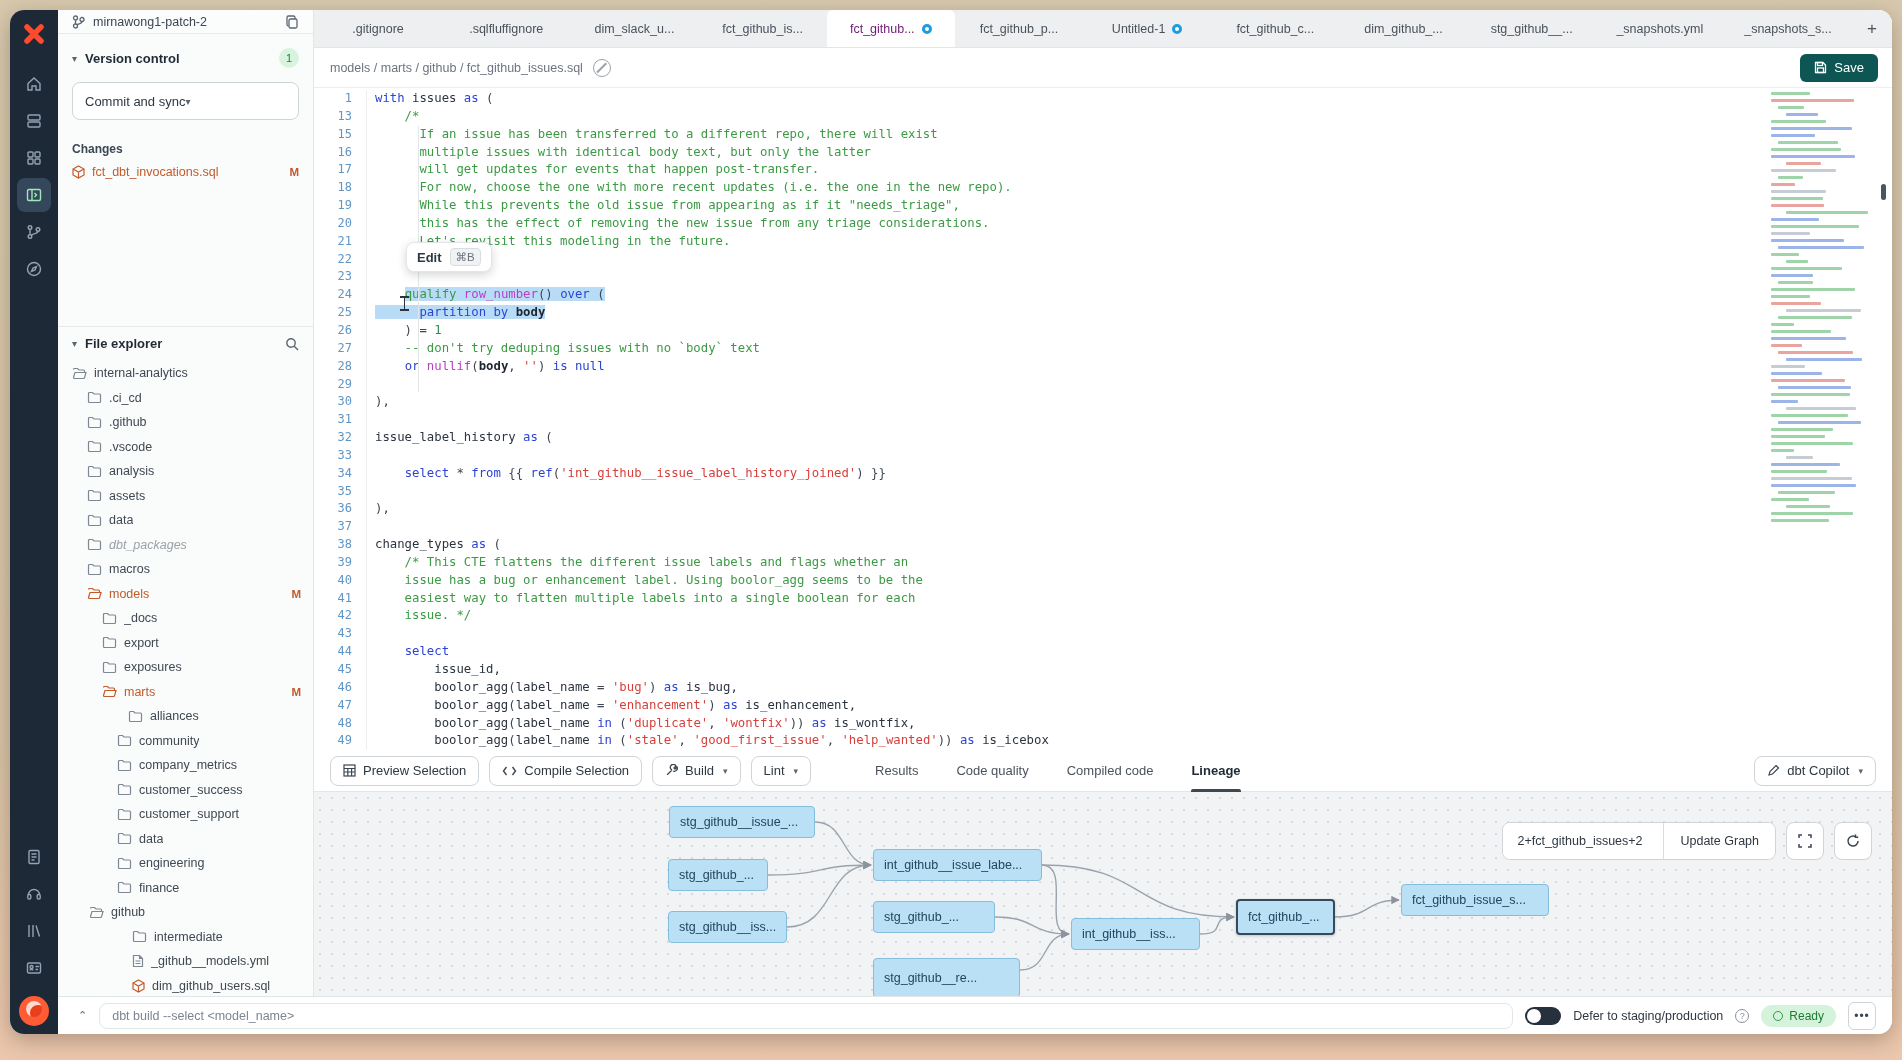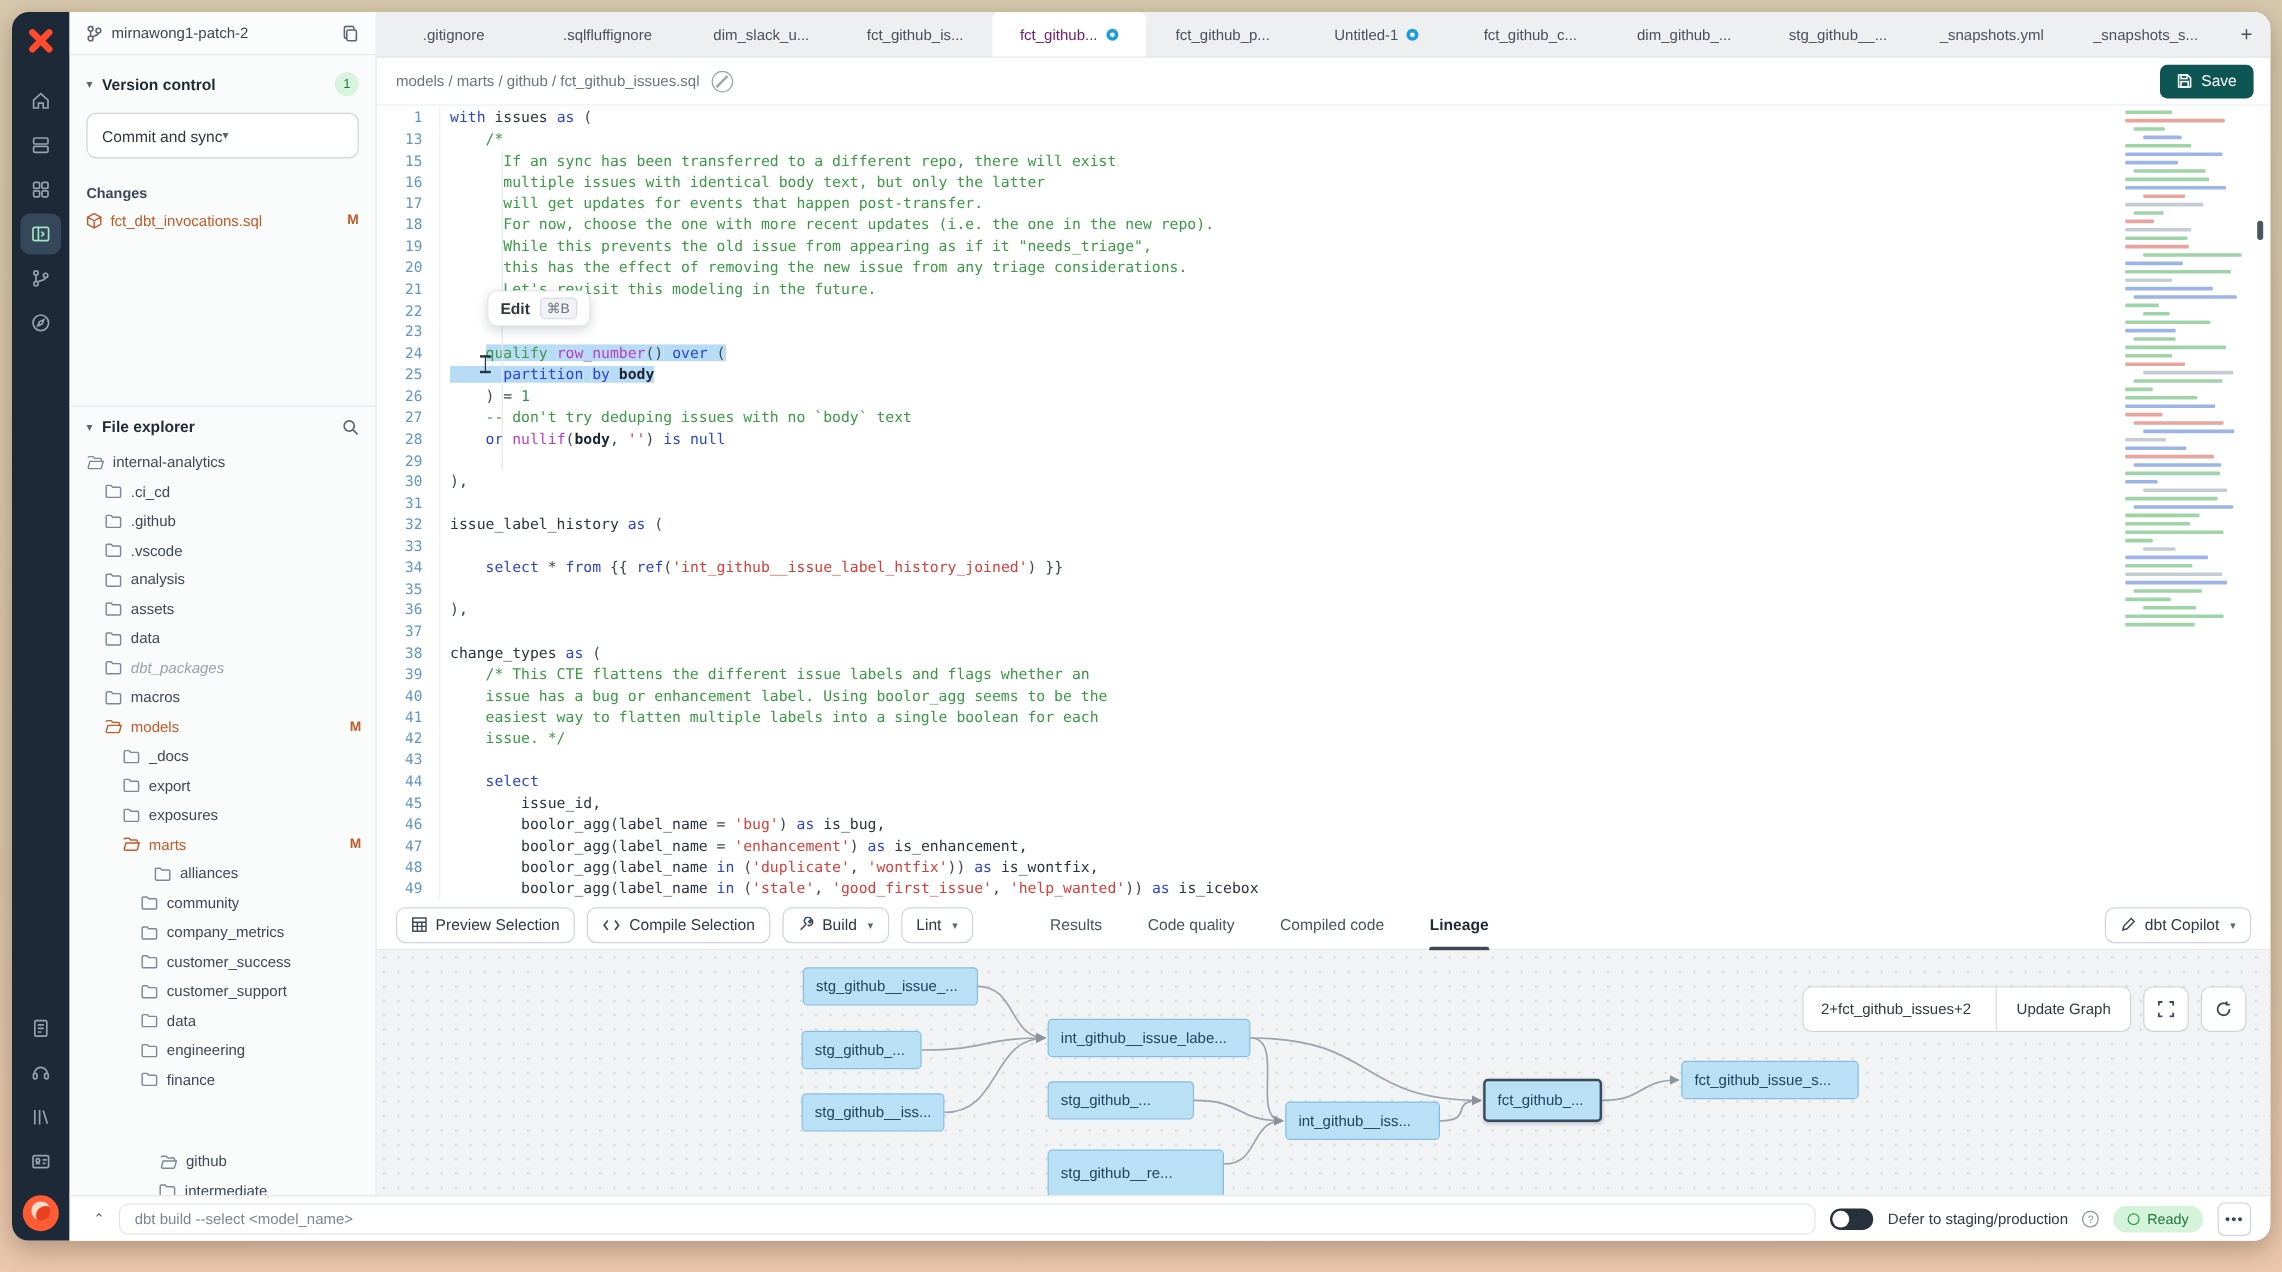--- a/index.html
+++ b/index.html
@@ -18,21 +18,21 @@
   .rail-item { width:34px; height:34px; margin:3px 0; border-radius:8px; display:flex; align-items:center; justify-content:center; color:#93a3b1; }
   .rail-item svg { stroke:#93a3b1; }
   .rail-item.active { background:#35475a; }
   .rail-item.active svg { stroke:#9fe8bb; }
   .rail-spacer { flex:1; }
   .rail-bottom-logo { width:30px; height:30px; border-radius:50%; background:#ff5c35; position:relative; margin-top:8px; overflow:hidden; }
   .rail-bottom-logo:after { content:""; position:absolute; left:7px; top:5px; width:16px; height:16px; border-radius:50%; background:#e8401f; box-shadow:4px 4px 0 0 #ffd9cc inset; }
 
   
   .sidebar { grid-column:2; grid-row:1; background:#fafbfb; border-right:1px solid #e3e6e9; display:flex; flex-direction:column; overflow:hidden; }
-  .sb-head { height:36px; flex:none; display:flex; align-items:center; gap:8px; padding:0 14px; border-bottom:1px solid #e7e9ec; background:#fbfcfc; }
+  .sb-head { height:24px; flex:none; display:flex; align-items:center; gap:8px; padding:0 14px; border-bottom:1px solid #e7e9ec; background:#fbfcfc; }
   .sb-head .branch-name { font-size:12.5px; color:#3c4652; flex:1; white-space:nowrap; overflow:hidden; text-overflow:ellipsis; }
   .vc { height:292px; flex:none; padding:14px 14px 0; }
   .sec-title-row { display:flex; align-items:center; gap:8px; }
   .sec-title { font-size:13px; font-weight:bold; color:#1f2a35; flex:1; }
   .chev { font-size:10px; color:#5b6672; }
   .badge-green { width:20px; height:20px; border-radius:50%; background:#d8f4de; color:#21803c; font-size:11px; display:flex; align-items:center; justify-content:center; }
   .commit-btn { margin-top:14px; height:38px; border:1px solid #cfd4d9; border-radius:8px; background:#fff;
     display:flex; align-items:center; padding:0 12px; font-size:13px; color:#2f3740; }
   .commit-btn span { flex:1; }
   .changes-label { margin-top:22px; font-size:12px; font-weight:bold; color:#3b4754; }
@@ -431,21 +431,21 @@
               <span class="lbl">engineering</span>
             </div>
             <div class="trow " style="padding-left: 59px;">
               <span style="display: flex; align-items: center; flex: 0 0 auto;">
                 <svg width="15" height="13" viewBox="0 0 15 13" fill="none">
                   <path d="M1.5 2.5 A1 1 0 0 1 2.5 1.5 H5.5 L7 3 H12.5 A1 1 0 0 1 13.5 4 V10.5 A1 1 0 0 1 12.5 11.5 H2.5 A1 1 0 0 1 1.5 10.5 Z" stroke-width="1.2" stroke="#7d8894"></path>
                 </svg>
               </span>
               <span class="lbl">finance</span>
             </div>
-            <div class="trow " style="padding-left: 75px; margin-top: 44px;">
+            <div class="trow " style="padding-left: 31px;">
               <span style="display: flex; align-items: center; flex: 0 0 auto;">
                 <svg width="15" height="13" viewBox="0 0 15 13" fill="none">
                   <path d="M1.5 2.5 A1 1 0 0 1 2.5 1.5 H5.5 L7 3 H11.5 A1 1 0 0 1 12.5 4 V5 M1.5 10.5 L3 5.5 H14 L12.5 10.8 A1 1 0 0 1 11.5 11.5 H2.5 A1 1 0 0 1 1.5 10.5 Z" stroke-width="1.2" stroke="#7d8894"></path>
                 </svg>
               </span>
               <span class="lbl">github</span>
             </div>
             <div class="trow " style="padding-left: 74px;">
               <span style="display: flex; align-items: center; flex: 0 0 auto;">
                 <svg width="15" height="13" viewBox="0 0 15 13" fill="none">
@@ -538,21 +538,21 @@
             <div class="line">
               <span class="gut">1</span>
               <span class="codepart"><span class="tk-kw">with</span><span class="tk-id"> issues </span><span class="tk-kw">as</span><span class="tk-pun"> (</span></span>
             </div>
             <div class="line">
               <span class="gut">13</span>
               <span class="codepart"><span class="tk-cm">    /*</span></span>
             </div>
             <div class="line">
               <span class="gut">15</span>
-              <span class="codepart"><span class="tk-cm">      If an sync has been transferred to a different repo, there will exist</span></span>
+              <span class="codepart"><span class="tk-cm">      If an issue has been transferred to a different repo, there will exist</span></span>
             </div>
             <div class="line">
               <span class="gut">16</span>
               <span class="codepart"><span class="tk-cm">      multiple issues with identical body text, but only the latter</span></span>
             </div>
             <div class="line">
               <span class="gut">17</span>
               <span class="codepart"><span class="tk-cm">      will get updates for events that happen post-transfer.</span></span>
             </div>
             <div class="line">

